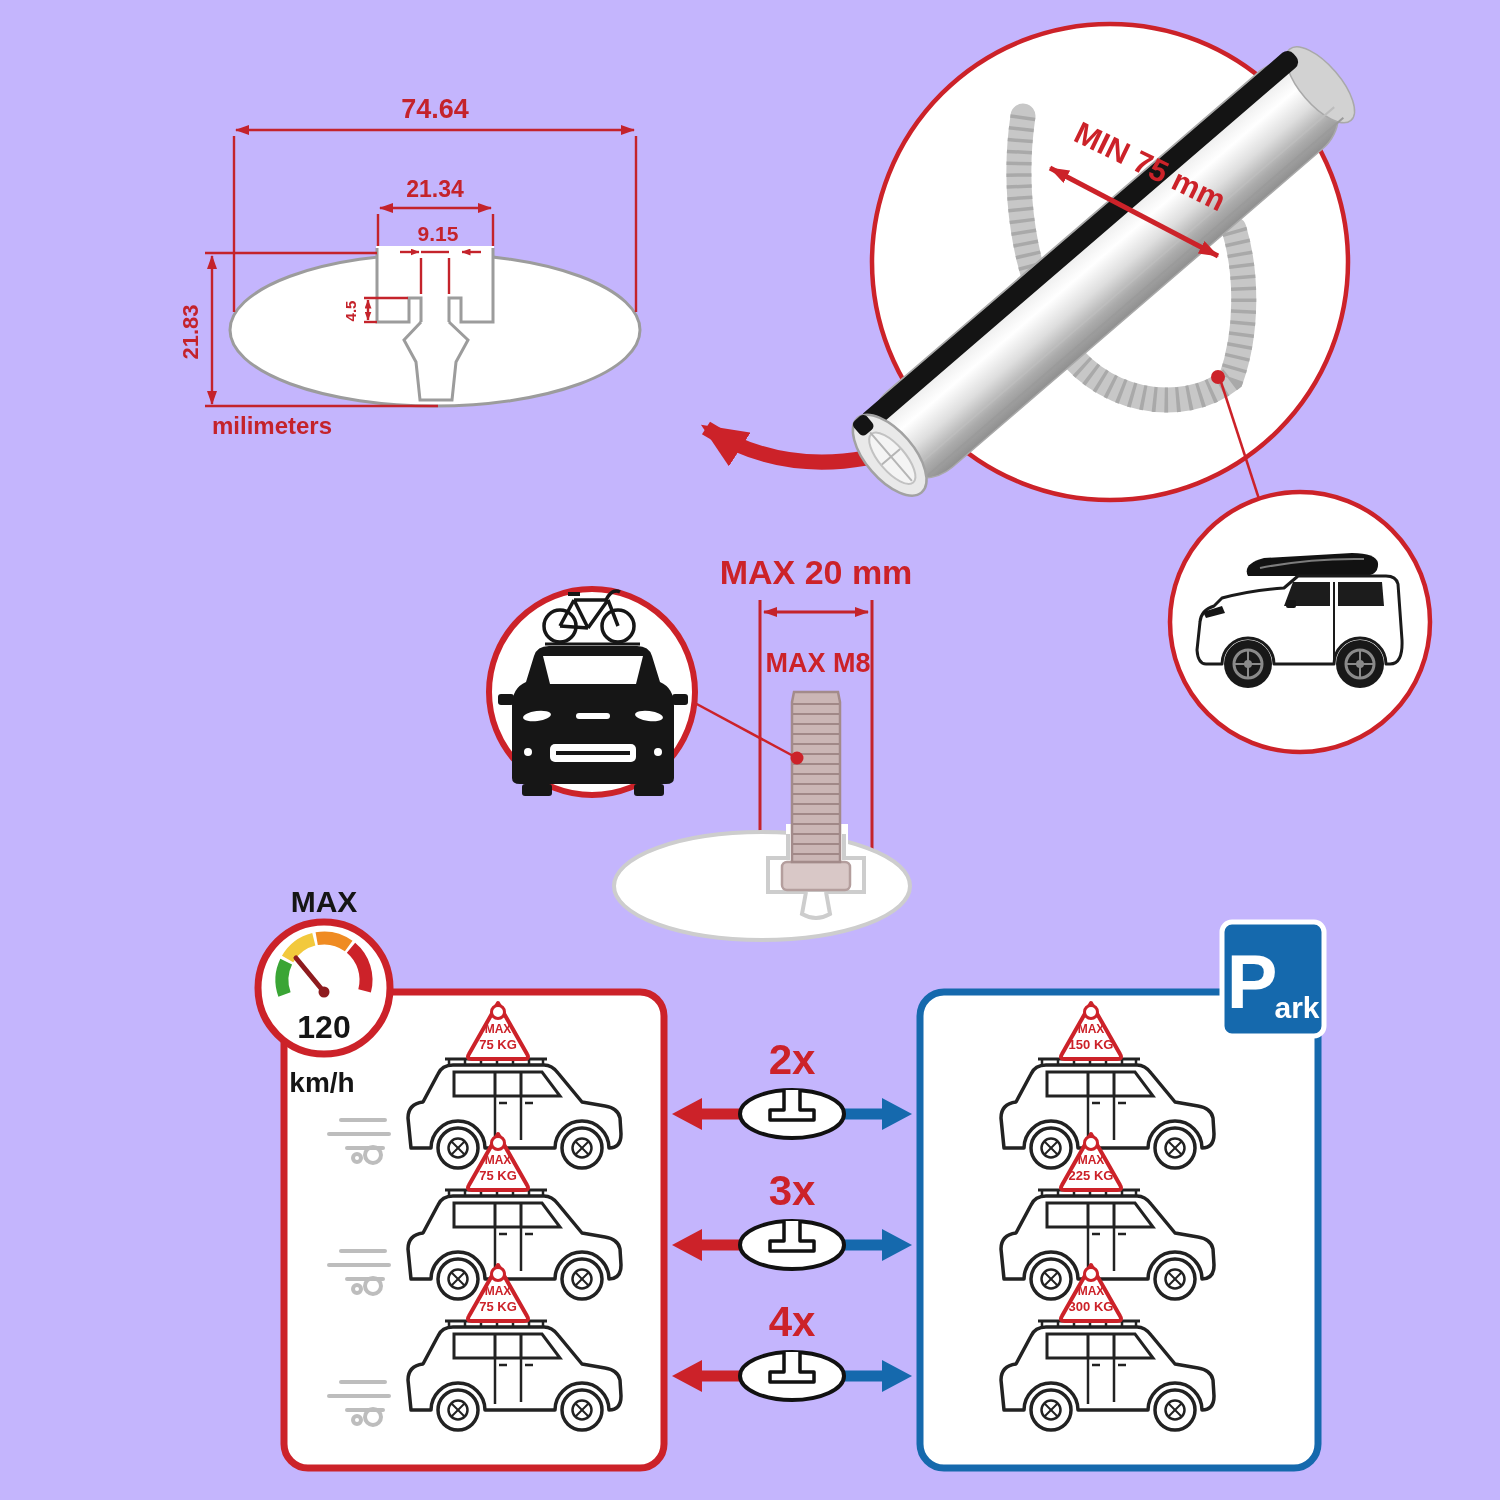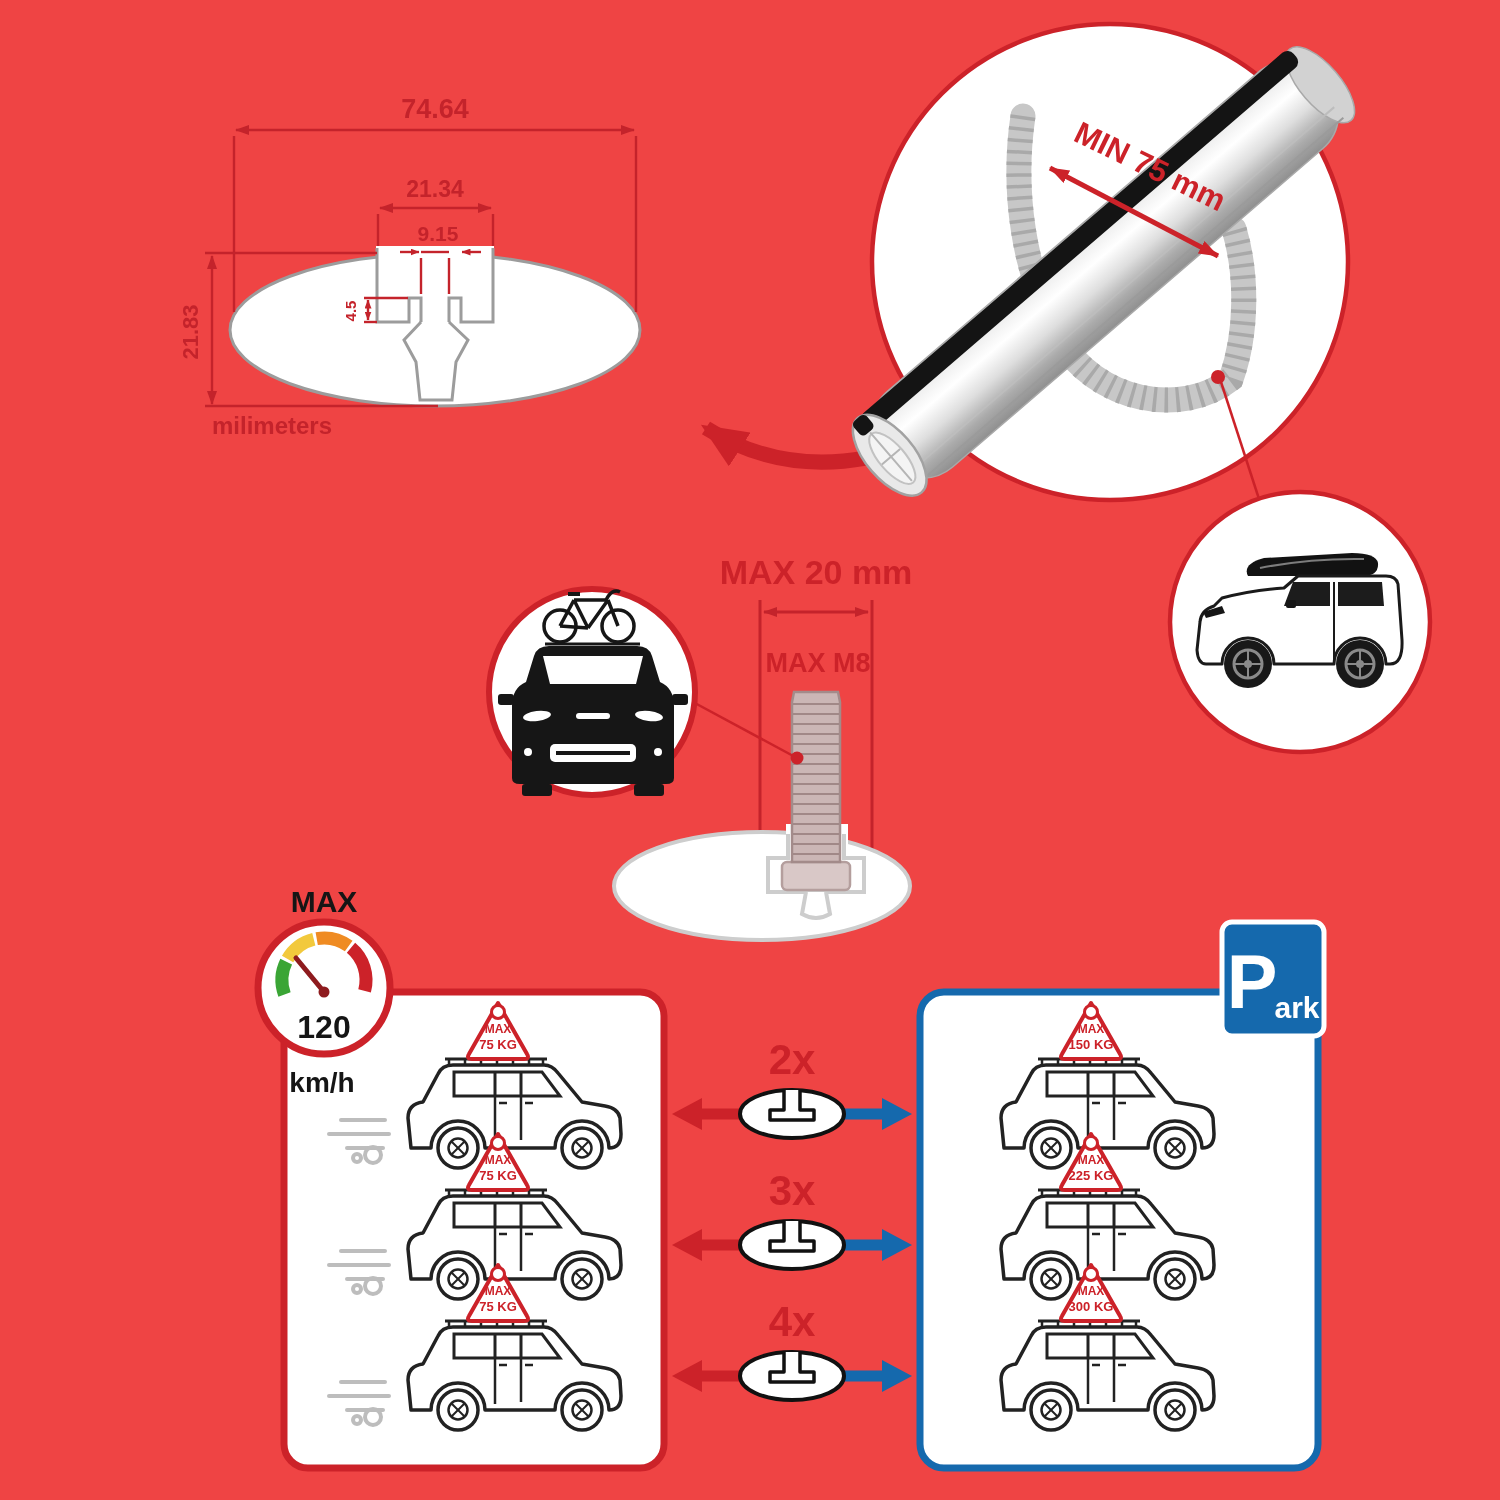--- a/index.html
+++ b/index.html
@@ -1,16 +1,16 @@
 <!DOCTYPE html>
 <html><head>
 <meta charset="utf-8">
 <style>
   html,body{margin:0;padding:0;background:#ffffff;}
-  .stage{position:relative;width:1500px;height:1500px;background:#ef4444;overflow:hidden;}
+  .stage{position:relative;width:1500px;height:1500px;background:#c4b5fd;overflow:hidden;}
   svg{position:absolute;left:0;top:0;}
   text{font-family:"Liberation Sans",sans-serif;}
   .dim-t{fill:#c4232b;font-weight:700;}
   .red-t{fill:#cc2229;font-weight:700;}
   .blk-t{fill:#151515;font-weight:700;}
   .wht-t{fill:#ffffff;font-weight:700;}
   .dim-l{stroke:#c4232b;stroke-width:2.4;fill:none;}
   .shape-l{stroke:#9c9c9c;stroke-width:3;fill:#ffffff;}
   .ghost-l{stroke:#cdcdcd;stroke-width:4;fill:#ffffff;}
 </style>

